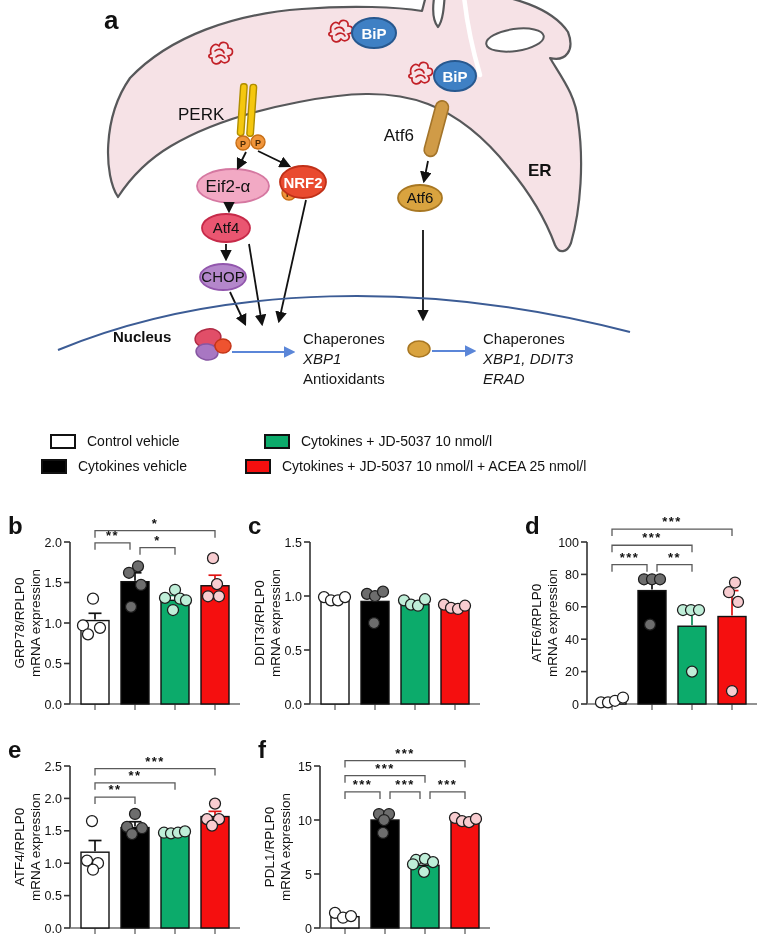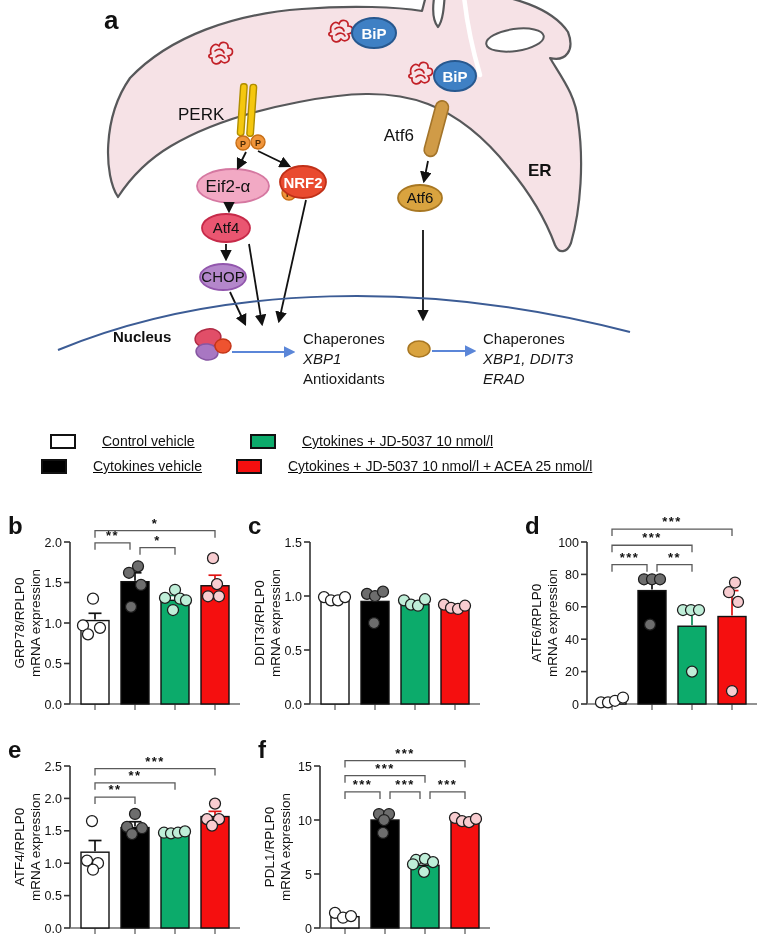--- a/index.html
+++ b/index.html
@@ -9,21 +9,21 @@
   
   .dlab{font:17px "Liberation Sans",sans-serif;fill:#111;}
   .dsmall{font:15px "Liberation Sans",sans-serif;fill:#111;}
   .bold{font-weight:bold;}
   .white{fill:#fff;font-weight:bold;}
   .plabel{font:bold 26px "Liberation Sans",sans-serif;fill:#111;}
   .outtxt{font:15px "Liberation Sans",sans-serif;fill:#161616;}
   .it{font-style:italic;}
   .ptxt{font:bold 9px "Liberation Sans",sans-serif;fill:#4b2a05;}
   
-  .leg-item{position:absolute;display:flex;align-items:flex-end;gap:26px;text-decoration:underline;}
+  .leg-item{position:absolute;display:flex;align-items:flex-end;gap:11px;}
   .sw{width:26px;height:15px;border:2.2px solid #111;box-sizing:border-box;flex:0 0 auto;}
   .leg-label{font-size:14px;color:#111;white-space:nowrap;}
   
   .pl{font:bold 24px "Liberation Sans",sans-serif;fill:#111;}
   .ylab{font:13.5px "Liberation Sans",sans-serif;fill:#111;}
   .tick{font:12.5px "Liberation Sans",sans-serif;fill:#111;}
   .spine{stroke:#333;stroke-width:1.6;}
   .base{stroke:#6e6e6e;stroke-width:1.4;}
   .bar{stroke:#111;stroke-width:1.4;}
   .pt{stroke:#1c1c1c;stroke-width:1.25;}
@@ -157,25 +157,25 @@
 
   <div>
     <div class="leg-item" style="left:50px;top:433px">
       <span class="sw" style="background: rgb(255, 255, 255);"></span>
       <span class="leg-label">Control vehicle</span>
     </div>
     <div class="leg-item" style="left:41px;top:458px">
       <span class="sw" style="background: rgb(0, 0, 0);"></span>
       <span class="leg-label">Cytokines vehicle</span>
     </div>
-    <div class="leg-item" style="left:250px;top:433px">
+    <div class="leg-item" style="left:264px;top:433px">
       <span class="sw" style="background: rgb(12, 171, 107);"></span>
       <span class="leg-label">Cytokines + JD-5037 10 nmol/l</span>
     </div>
-    <div class="leg-item" style="left:236px;top:458px">
+    <div class="leg-item" style="left:245px;top:458px">
       <span class="sw" style="background: rgb(245, 15, 15);"></span>
       <span class="leg-label">Cytokines + JD-5037 10 nmol/l + ACEA 25 nmol/l</span>
     </div>
   </div>
 
   <svg class="chart" width="245" height="226" style="left:0;top:500px">
       <text x="8" y="34" class="pl">b</text>
       <text x="-123" y="24" transform="rotate(-90)" text-anchor="middle" class="ylab it">GRP78/RPLP0</text>
       <text x="-123" y="40" transform="rotate(-90)" text-anchor="middle" class="ylab">mRNA expression</text>
       <line x1="70" y1="42" x2="70" y2="204" class="spine"></line>

